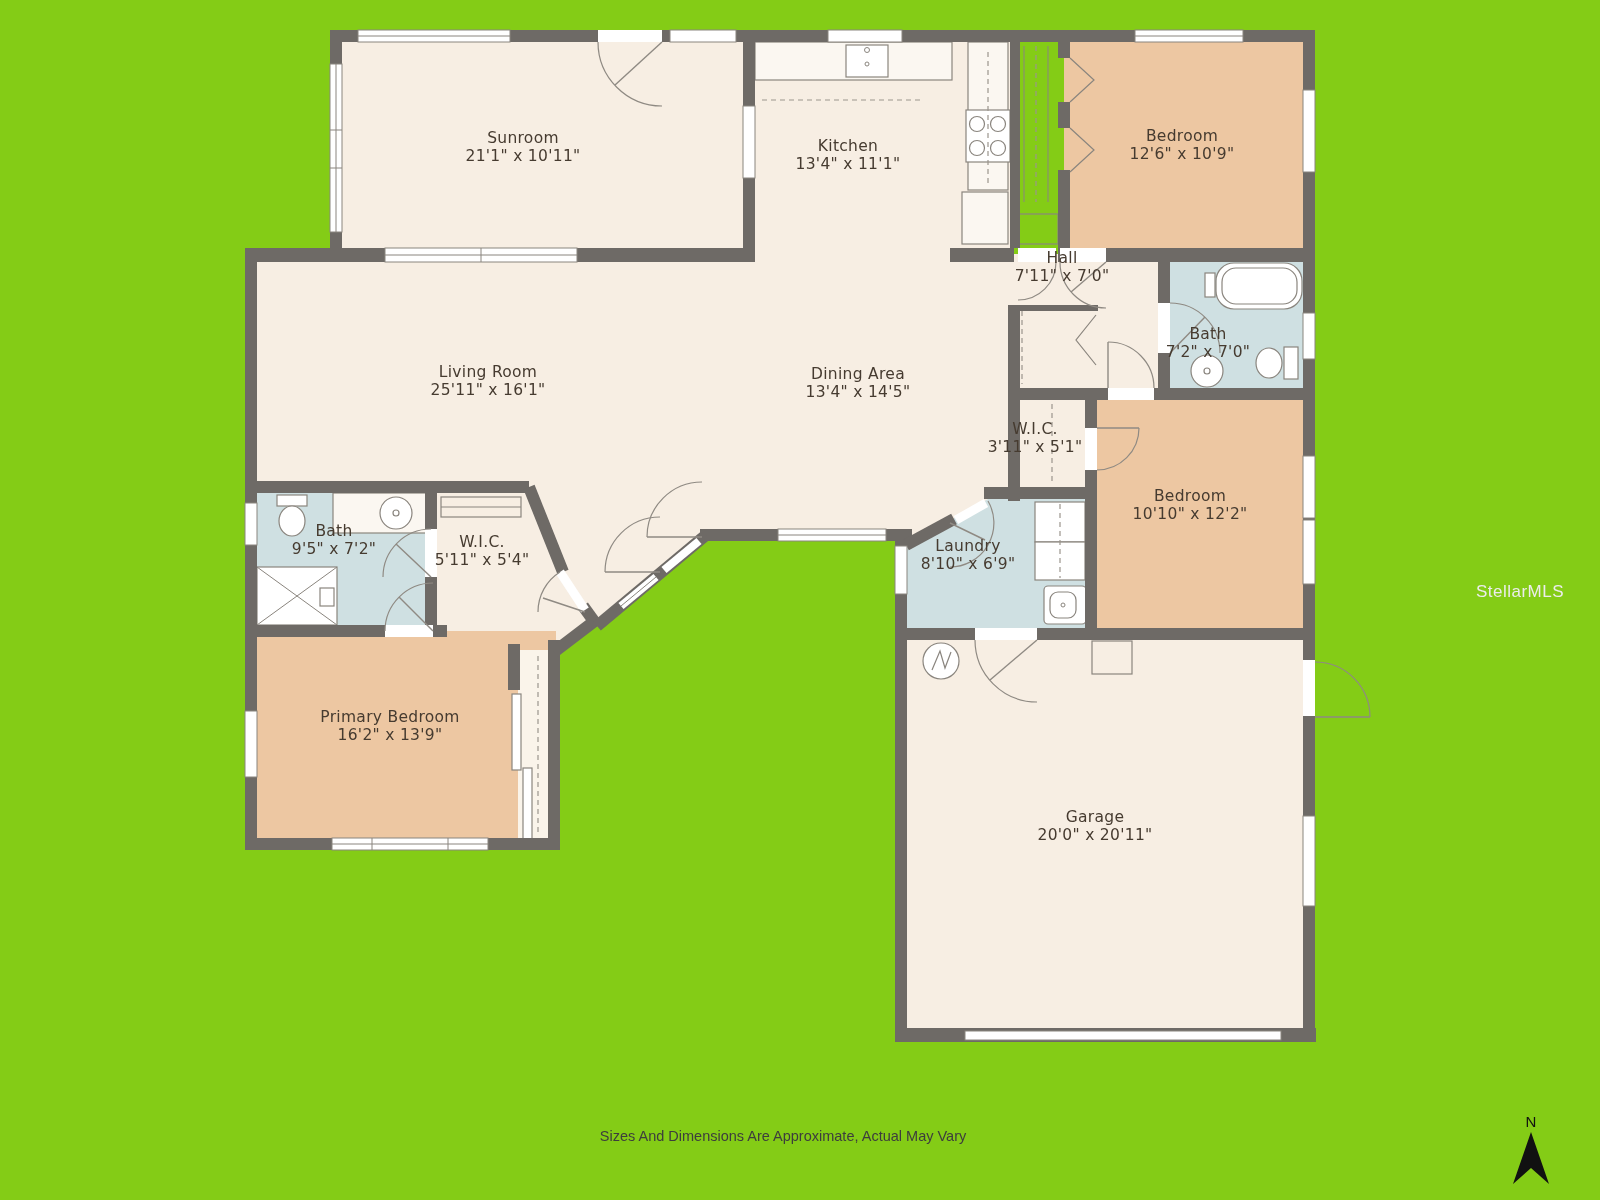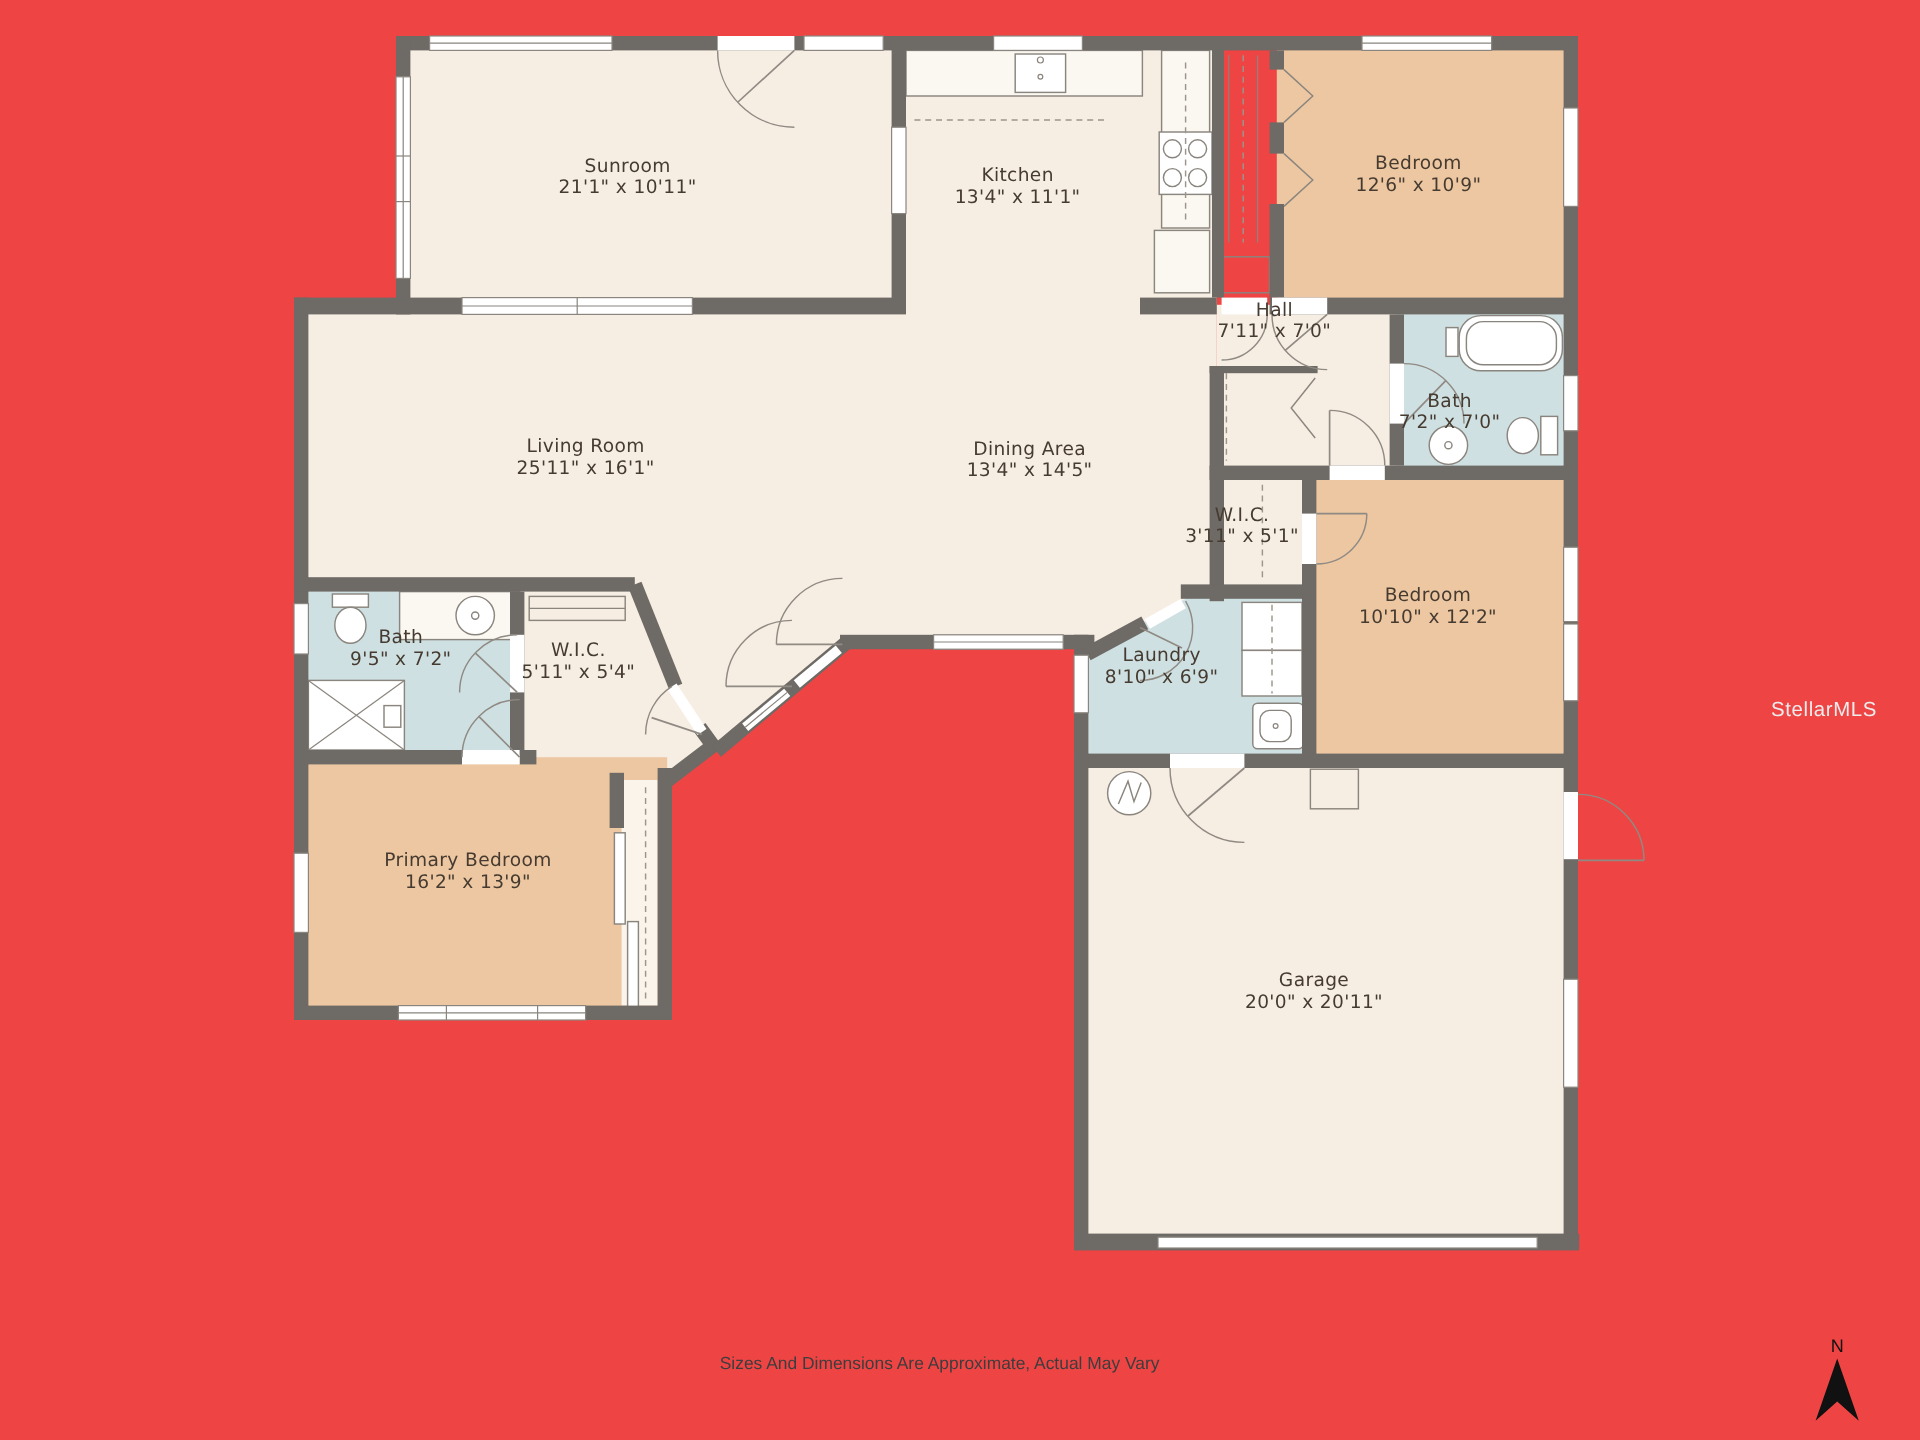--- a/index.html
+++ b/index.html
@@ -1,16 +1,16 @@
 <!DOCTYPE html>
 <html><head>
 <meta charset="utf-8">
 <style>
   html,body{margin:0;padding:0;background:#ffffff;}
-  .stage{width:1600px;height:1200px;position:relative;background:#ef4444;}
+  .stage{width:1600px;height:1200px;position:relative;background:#84cc16;}
   svg{display:block;}
   .wall{fill:#6e6a66;}
   .dwall{stroke:#6e6a66;stroke-width:12;fill:none;}
   .gap{fill:#ffffff;}
   .win{fill:#ffffff;stroke:#8a857e;stroke-width:1;}
   .thin{stroke:#8a857e;stroke-width:1.2;fill:none;}
   .thinline{stroke:#8a857e;stroke-width:1;}
   .fix{fill:#fbf7f1;stroke:#8a857e;stroke-width:1.2;}
   .fixw{fill:#ffffff;stroke:#8a857e;stroke-width:1.2;}
   .arc{stroke:#8f8a83;stroke-width:1.2;fill:none;}

